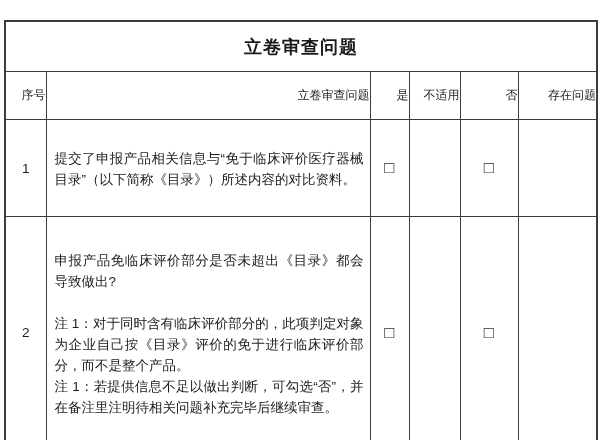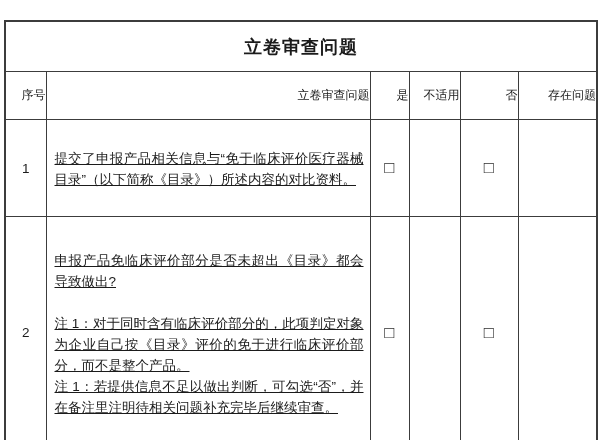--- a/index.html
+++ b/index.html
@@ -59,21 +59,20 @@
     text-align: right;
     padding: 0;
   }
   td.num-cell {
     text-align: center;
     font-size: 13.5px;
   }
   td.question-cell {
     vertical-align: top;
     padding: 6px 6px 4px 8px;
-    text-decoration: underline;
   }
   td.question-cell p {
     margin: 0;
     font-size: 13.5px;
     line-height: 21px;
     text-align: justify;
   }
   td.question-cell p.note-gap {
     margin-top: 21px;
   }

